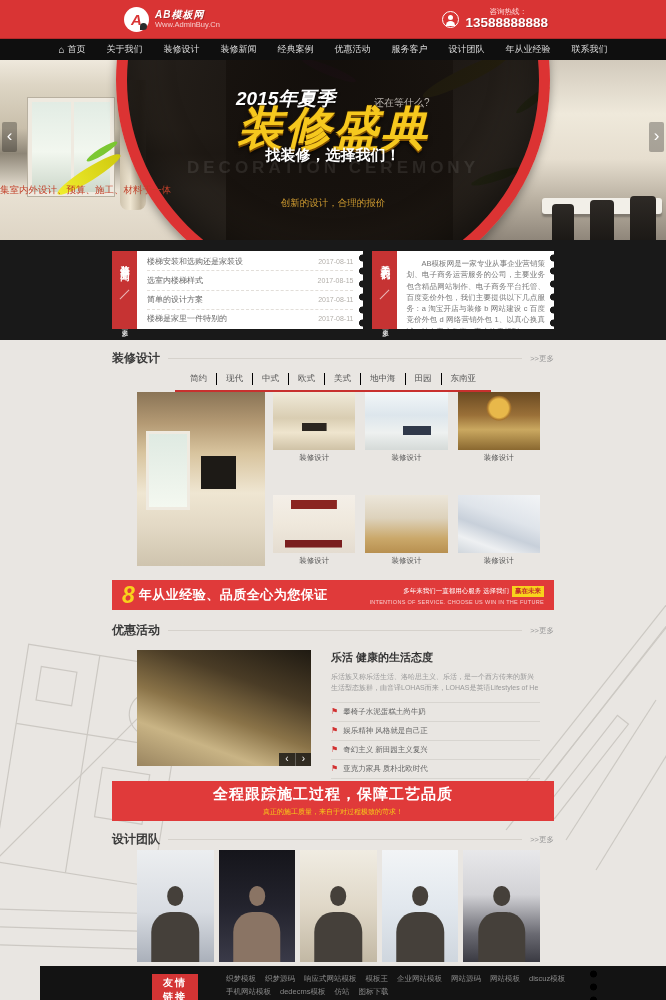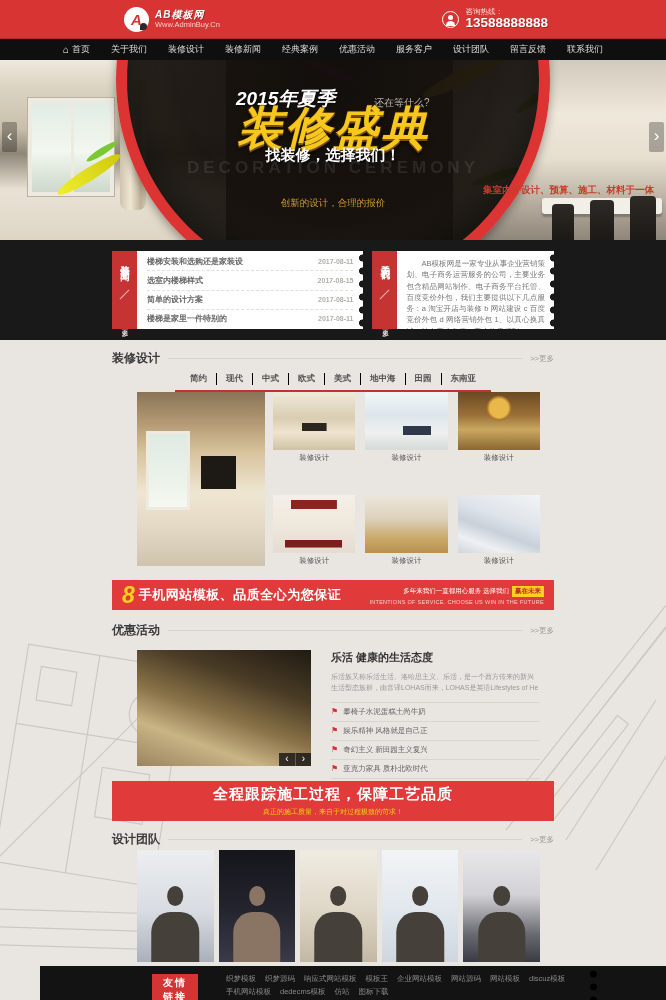--- a/index.html
+++ b/index.html
@@ -24,21 +24,21 @@
                       background:#2a2a2a; border-radius:50% 50% 50% 0; }
   .logo-cn { color:#fff; font-weight:bold; font-size:10px; font-style:italic; letter-spacing:1px;
              text-shadow:1px 1px 0 rgba(0,0,0,.25); line-height:1.1; }
   .logo-en { color:rgba(255,255,255,.75); font-size:7.5px; line-height:1.2; }
   .hotline { display:flex; align-items:center; gap:6px; }
   .person-icon { width:17px; height:17px; border:1px solid #fff; border-radius:50%; position:relative; }
   .person-icon::before { content:""; position:absolute; left:5px; top:3px; width:5px; height:5px;
                          border-radius:50%; background:#fff; }
   .person-icon::after { content:""; position:absolute; left:3px; top:9px; width:9px; height:5px;
                         border-radius:5px 5px 0 0; background:#fff; }
-  .hotline-label { color:#ffd9d9; font-size:7.5px; line-height:1.2; }
+  .hotline-label { color:#ffd9d9; font-size:7.5px; line-height:1.2;margin-left:24px; }
   .hotline-number { color:#fff; font-weight:bold; font-size:13.5px; line-height:1.1;
                     text-shadow:1px 1px 0 rgba(0,0,0,.25); }
 
   
   .nav { position:absolute; top:38px; left:0; width:666px; height:22px; background:#0f0f0f;
          border-top:1px solid #b52a2a; z-index:3; display:flex; align-items:center;
          justify-content:center; }
   .nav-item { color:#ddd; font-size:9px; padding:0 10.5px; cursor:pointer; white-space:nowrap;
               display:flex; align-items:center; gap:3px; }
   .home-icon { font-size:10px; color:#fff; line-height:1; }
@@ -71,21 +71,21 @@
   .hero-season { left:236px; top:26px; color:#fff; font-size:19px; font-weight:bold; font-style:italic;
                  text-shadow:1px 1px 2px rgba(0,0,0,.6); }
   .hero-wait { left:374px; top:36px; color:#b9b4ae; font-size:10px; }
   .hero-title { left:0; right:0; top:38px; text-align:center; font-size:46px; font-weight:bold;
                 font-style:italic; letter-spacing:2px; color:#f6c81e;
                 text-shadow:0 2px 0 #7e4e00, 0 4px 4px rgba(0,0,0,.65), 0 0 2px #5a3a00; }
   .hero-watermark { left:0; right:0; top:98px; text-align:center; font-size:17px; font-weight:bold;
                 letter-spacing:4px; color:rgba(255,255,255,.09); z-index:3; }
   .hero-sub { left:0; right:0; top:86px; text-align:center; color:#fff; font-size:15px; font-weight:bold;
               text-shadow:1px 1px 2px rgba(0,0,0,.7); }
-  .hero-line1 { left:0; right:12px; top:124px; text-align:right; color:#c2402a; font-size:9.5px; font-weight:bold; }
+  .hero-line1 { left:0; right:12px; top:124px; text-align:left; color:#c2402a; font-size:9.5px; font-weight:normal; }
   .hero-line2 { left:0; right:0; top:137px; text-align:center; color:#cf9b30; font-size:9.5px; }
   .hero-arrow { position:absolute; top:62px; z-index:5; width:15px; height:30px;
                 background:rgba(0,0,0,.28); color:#fff; font-size:17px; line-height:28px;
                 text-align:center; cursor:pointer; border-radius:2px; }
   .hero-arrow.prev { left:2px; } .hero-arrow.next { right:2px; }
 
   
   .band { position:absolute; top:240px; left:0; width:666px; height:100px; background:#191919;
           z-index:2; display:flex; gap:9px; padding:11px 112px; }
   .panel { display:flex; height:78px; position:relative; }
@@ -93,37 +93,37 @@
   .vtab { width:25px; background:#c63333; color:#fff; display:flex; flex-direction:column;
           align-items:center; justify-content:space-between; padding:6px 0 5px; }
   .vtab-title { writing-mode:vertical-rl; text-orientation:upright; font-size:9.5px; font-weight:bold;
                 letter-spacing:2px; }
   .vtab-slash { width:13px; height:1px; background:rgba(255,255,255,.65); transform:rotate(-45deg); }
   .vtab-more { writing-mode:vertical-rl; text-orientation:upright; font-size:7px; opacity:.9; cursor:pointer; }
   .card { flex:1; background:#fff; position:relative; }
   .perf { position:absolute; top:1px; bottom:1px; right:-4px; width:9px;
           background-image:radial-gradient(circle at 4.5px 6px, #191919 3.2px, transparent 3.8px);
           background-size:9px 13px; background-repeat:repeat-y; }
-  .news-list { display:flex; flex-direction:column; height:100%; padding:1px 10px;font-weight:bold; }
+  .news-list { display:flex; flex-direction:column; height:100%; padding:1px 10px; }
   .news-row { flex:1; display:flex; justify-content:space-between; align-items:center;
               border-bottom:1px dashed #e2ded9; cursor:pointer; }
   .news-row:last-child { border-bottom:none;gap:29px; }
   .news-title { font-size:8px; color:#666; }
   .news-date { font-size:7px; color:#b3afaa; }
   .about-text { padding:7px 9px; font-size:7.5px; color:#777; line-height:1.5; text-indent:2em;
                 text-align:justify; overflow:hidden; height:100%; }
 
   
   .sec-head { position:absolute; left:112px; width:442px; display:flex; align-items:center; gap:8px; z-index:2; }
   .sec-title { font-size:12px; font-weight:bold; color:#3a3a3a; white-space:nowrap; }
   .sec-line { flex:1; height:1px; background:#d6d2cc; }
   .sec-more { font-size:7.5px; color:#999; cursor:pointer; white-space:nowrap; }
 
   
-  .dtabs-wrap { position:absolute; left:0; width:666px; top:367px; text-align:center; z-index:2;font-weight:bold; }
+  .dtabs-wrap { position:absolute; left:0; width:666px; top:367px; text-align:center; z-index:2; }
   .dtabs { display:inline-flex; border-bottom:2px solid #c8302e; padding:0 6px 5px; }
   .dtab { font-size:8.5px; color:#555; padding:0 9px; cursor:pointer; }
   .dtab + .dtab { border-left:1px solid #000000; }
   .gallery { position:absolute; left:137px; top:392px; width:403px; height:174px; display:flex; gap:8px; z-index:2; }
   .g-large { width:128px; height:174px; cursor:pointer; position:relative; overflow:hidden; }
   .g-grid { flex:1; display:grid; grid-template-columns:repeat(3,1fr); column-gap:10px;
             align-content:space-between; }
   .gcell { display:flex; flex-direction:column; gap:3px; cursor:pointer; }
   .gimg { height:58px; }
   .gcap { font-size:7.5px; color:#555; text-align:center; }
@@ -265,21 +265,21 @@
         <span class="home-icon">⌂</span>
         <span>首页</span>
       </span>
     <span class="nav-item">关于我们</span>
     <span class="nav-item">装修设计</span>
     <span class="nav-item">装修新闻</span>
     <span class="nav-item">经典案例</span>
     <span class="nav-item">优惠活动</span>
     <span class="nav-item">服务客户</span>
     <span class="nav-item">设计团队</span>
-    <span class="nav-item">留言反馈</span>
+    <span class="nav-item">年从业经验</span>
     <span class="nav-item">联系我们</span>
   </div>
 
   <div class="hero">
     <div class="hero-bg-left">
       <div class="hero-window"></div>
       <div class="hero-curtain"></div>
     </div>
     <div class="hero-bg-mid"></div>
     <div class="hero-bg-right">
@@ -394,21 +394,21 @@
       </div>
       <div class="gcell">
         <div class="gimg ph ph-f"></div>
         <div class="gcap">装修设计</div>
       </div>
     </div>
   </div>
 
   <div class="banner1">
     <span class="b1-num">8</span>
-    <span class="b1-text">手机网站模板、品质全心为您保证</span>
+    <span class="b1-text">年从业经验、品质全心为您保证</span>
     <div class="b1-right">
       <div class="b1-line1">
         <span>多年来我们一直都用心服务 选择我们</span>
         <span class="b1-badge">赢在未来</span>
       </div>
       <div class="b1-line2">INTENTIONS OF SERVICE. CHOOSE US WIN IN THE FUTURE</div>
     </div>
   </div>
 
   <div class="sec-head" style="top:622px;">

